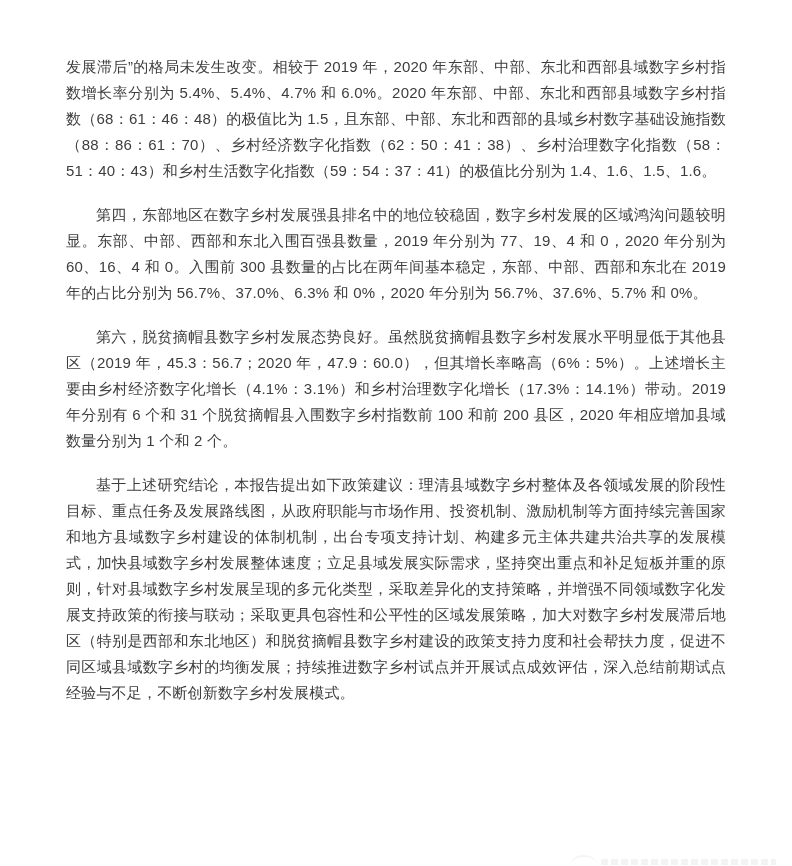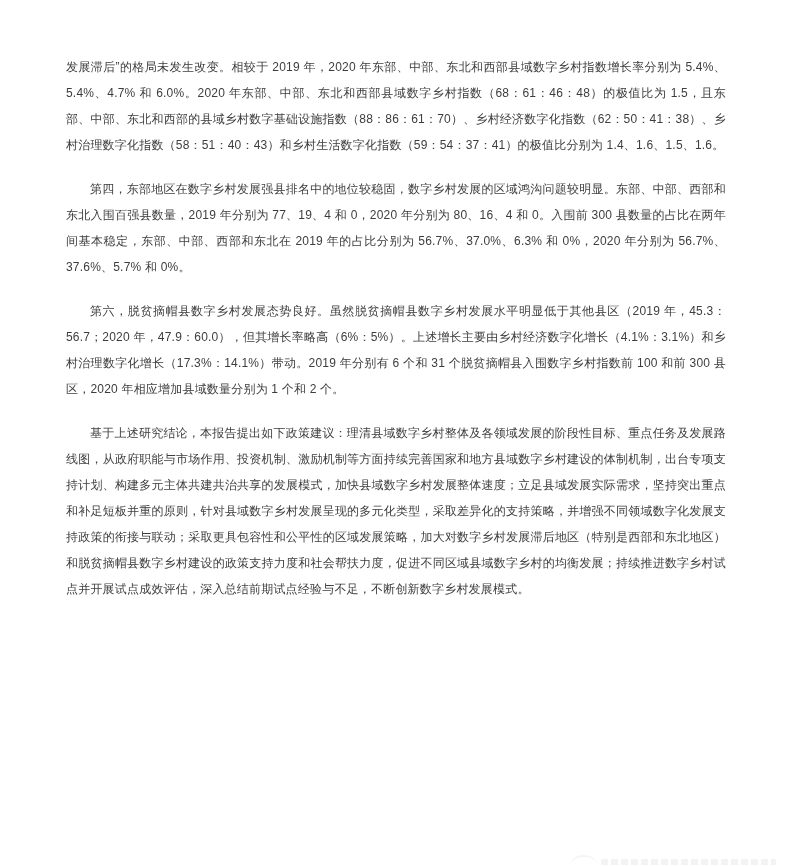--- a/index.html
+++ b/index.html
@@ -12,21 +12,21 @@
   }
   .page {
     position: relative;
     box-sizing: border-box;
     width: 792px;
     height: 866px;
     background: #ffffff;
     padding: 54px 66px 0 66px;
     font-family: "Liberation Sans", "DejaVu Sans", sans-serif;
     color: #3d3d3d;
-    font-size: 12px;
+    font-size: 15px;
     line-height: 26px;
     text-align: justify;
     text-justify: inter-ideograph;
     letter-spacing: 0.2px;
   }
   .para {
     margin: 0 0 18px 0;
     text-indent: 2em;
   }
   .para.no-indent {
@@ -51,19 +51,19 @@
     opacity: 0.5;
     border-top: 2px solid #ececec;
     border-radius: 50% 40% 0 0 / 100% 80% 0 0;
   }
 </style>
 </head>
 <body>
 
 <div class="page">
   <p class="para no-indent">发展滞后”的格局未发生改变。相较于 2019 年，2020 年东部、中部、东北和西部县域数字乡村指数增长率分别为 5.4%、5.4%、4.7% 和 6.0%。2020 年东部、中部、东北和西部县域数字乡村指数（68：61：46：48）的极值比为 1.5，且东部、中部、东北和西部的县域乡村数字基础设施指数（88：86：61：70）、乡村经济数字化指数（62：50：41：38）、乡村治理数字化指数（58：51：40：43）和乡村生活数字化指数（59：54：37：41）的极值比分别为 1.4、1.6、1.5、1.6。</p>
-  <p class="para">第四，东部地区在数字乡村发展强县排名中的地位较稳固，数字乡村发展的区域鸿沟问题较明显。东部、中部、西部和东北入围百强县数量，2019 年分别为 77、19、4 和 0，2020 年分别为 80、16、4 和 0。入围前 300 县数量的占比在两年间基本稳定，东部、中部、西部和东北在 2019 年的占比分别为 56.7%、37.0%、6.3% 和 0%，2020 年分别为 56.7%、37.6%、5.7% 和 0%。</p>
-  <p class="para">第六，脱贫摘帽县数字乡村发展态势良好。虽然脱贫摘帽县数字乡村发展水平明显低于其他县区（2019 年，45.3：56.7；2020 年，47.9：60.0），但其增长率略高（6%：5%）。上述增长主要由乡村经济数字化增长（4.1%：3.1%）和乡村治理数字化增长（17.3%：14.1%）带动。2019 年分别有 6 个和 31 个脱贫摘帽县入围数字乡村指数前 100 和前 300 县区，2020 年相应增加县域数量分别为 1 个和 2 个。</p>
+  <p class="para">第四，东部地区在数字乡村发展强县排名中的地位较稳固，数字乡村发展的区域鸿沟问题较明显。东部、中部、西部和东北入围百强县数量，2019 年分别为 77、19、4 和 0，2020 年分别为 60、16、4 和 0。入围前 300 县数量的占比在两年间基本稳定，东部、中部、西部和东北在 2019 年的占比分别为 56.7%、37.0%、6.3% 和 0%，2020 年分别为 56.7%、37.6%、5.7% 和 0%。</p>
+  <p class="para">第六，脱贫摘帽县数字乡村发展态势良好。虽然脱贫摘帽县数字乡村发展水平明显低于其他县区（2019 年，45.3：56.7；2020 年，47.9：60.0），但其增长率略高（6%：5%）。上述增长主要由乡村经济数字化增长（4.1%：3.1%）和乡村治理数字化增长（17.3%：14.1%）带动。2019 年分别有 6 个和 31 个脱贫摘帽县入围数字乡村指数前 100 和前 200 县区，2020 年相应增加县域数量分别为 1 个和 2 个。</p>
   <p class="para">基于上述研究结论，本报告提出如下政策建议：理清县域数字乡村整体及各领域发展的阶段性目标、重点任务及发展路线图，从政府职能与市场作用、投资机制、激励机制等方面持续完善国家和地方县域数字乡村建设的体制机制，出台专项支持计划、构建多元主体共建共治共享的发展模式，加快县域数字乡村发展整体速度；立足县域发展实际需求，坚持突出重点和补足短板并重的原则，针对县域数字乡村发展呈现的多元化类型，采取差异化的支持策略，并增强不同领域数字化发展支持政策的衔接与联动；采取更具包容性和公平性的区域发展策略，加大对数字乡村发展滞后地区（特别是西部和东北地区）和脱贫摘帽县数字乡村建设的政策支持力度和社会帮扶力度，促进不同区域县域数字乡村的均衡发展；持续推进数字乡村试点并开展试点成效评估，深入总结前期试点经验与不足，不断创新数字乡村发展模式。</p>
 
   <div class="watermark-squiggle"></div>
   <div class="watermark"></div>
 </div>
 
 </body></html>

